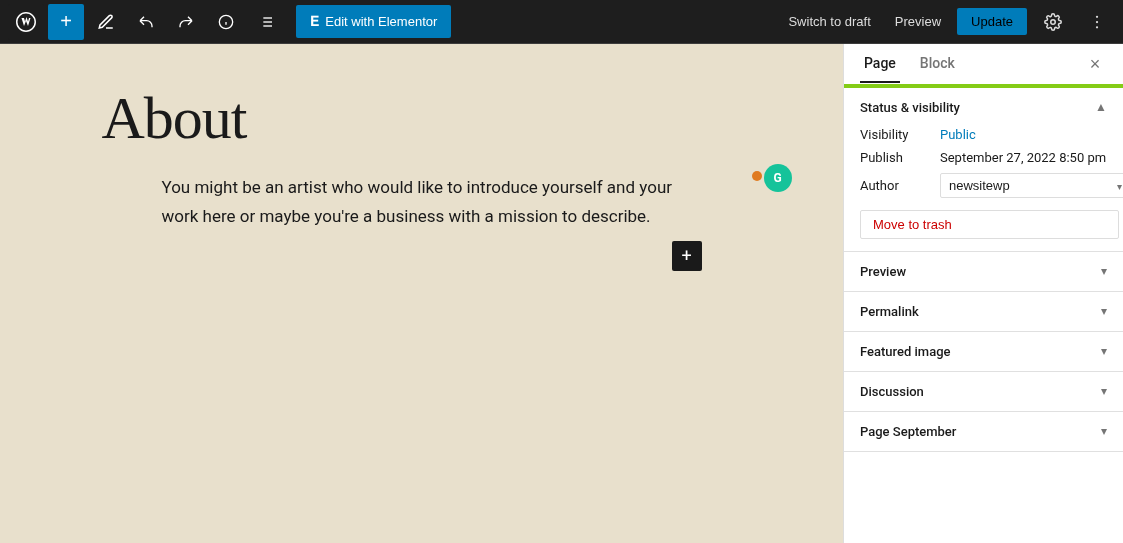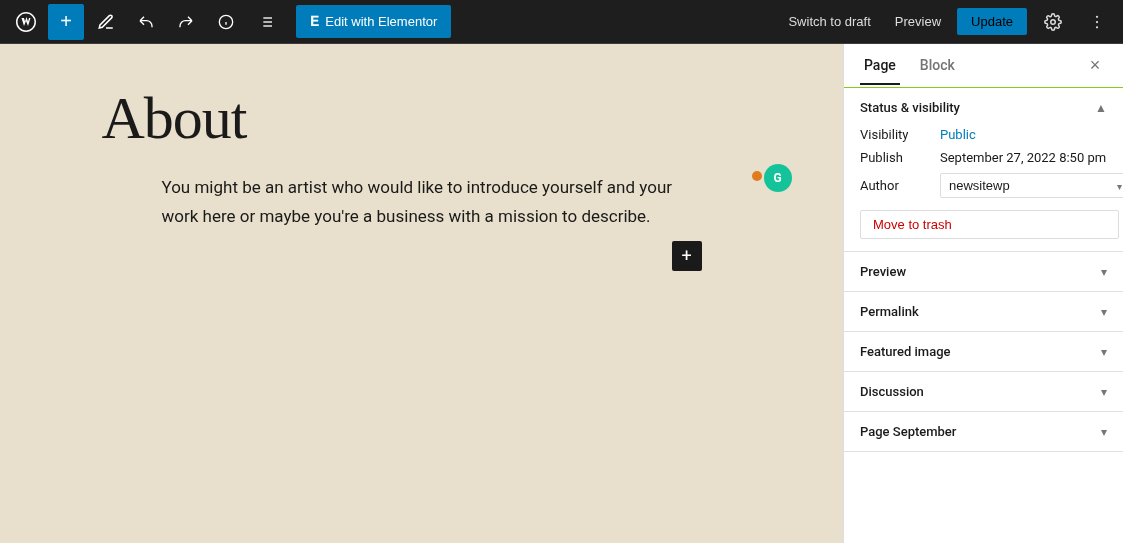--- a/index.html
+++ b/index.html
@@ -138,21 +138,21 @@
       background: #fff;
       border-left: 1px solid #ddd;
       display: flex;
       flex-direction: column;
       flex-shrink: 0;
       overflow-y: auto;
     }
     .sidebar-header {
       display: flex;
       align-items: center;
-      border-bottom: 1px solid #84cc16;
+      border-bottom: 4px solid #84cc16;
       padding: 0 16px;
       height: 44px;
       flex-shrink: 0;
     }
     .sidebar-tab {
       padding: 10px 4px;
       font-size: 14px;
       font-weight: 500;
       color: #757575;
       cursor: pointer;
@@ -170,21 +170,21 @@
       display: flex; align-items: center; justify-content: center;
       width: 24px; height: 24px;
     }
 
     
     .sidebar-section {
       border-bottom: 1px solid #e0e0e0;
     }
     .sidebar-section-header {
       display: flex;
-      align-items: flex-end;
+      align-items: flex-start;
       justify-content: space-between;
       padding: 12px 16px;
       cursor: pointer;
     }
     .sidebar-section-title {
       font-size: 13px;
       font-weight: 500;
       color: #1a1a1a;
     }
     .chevron {

